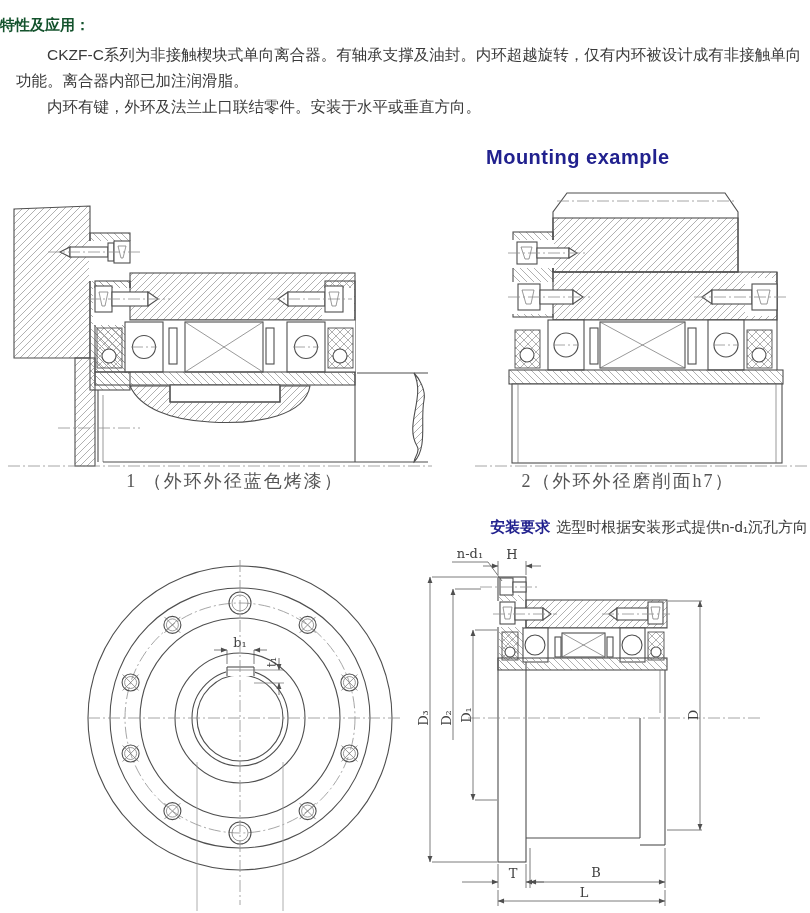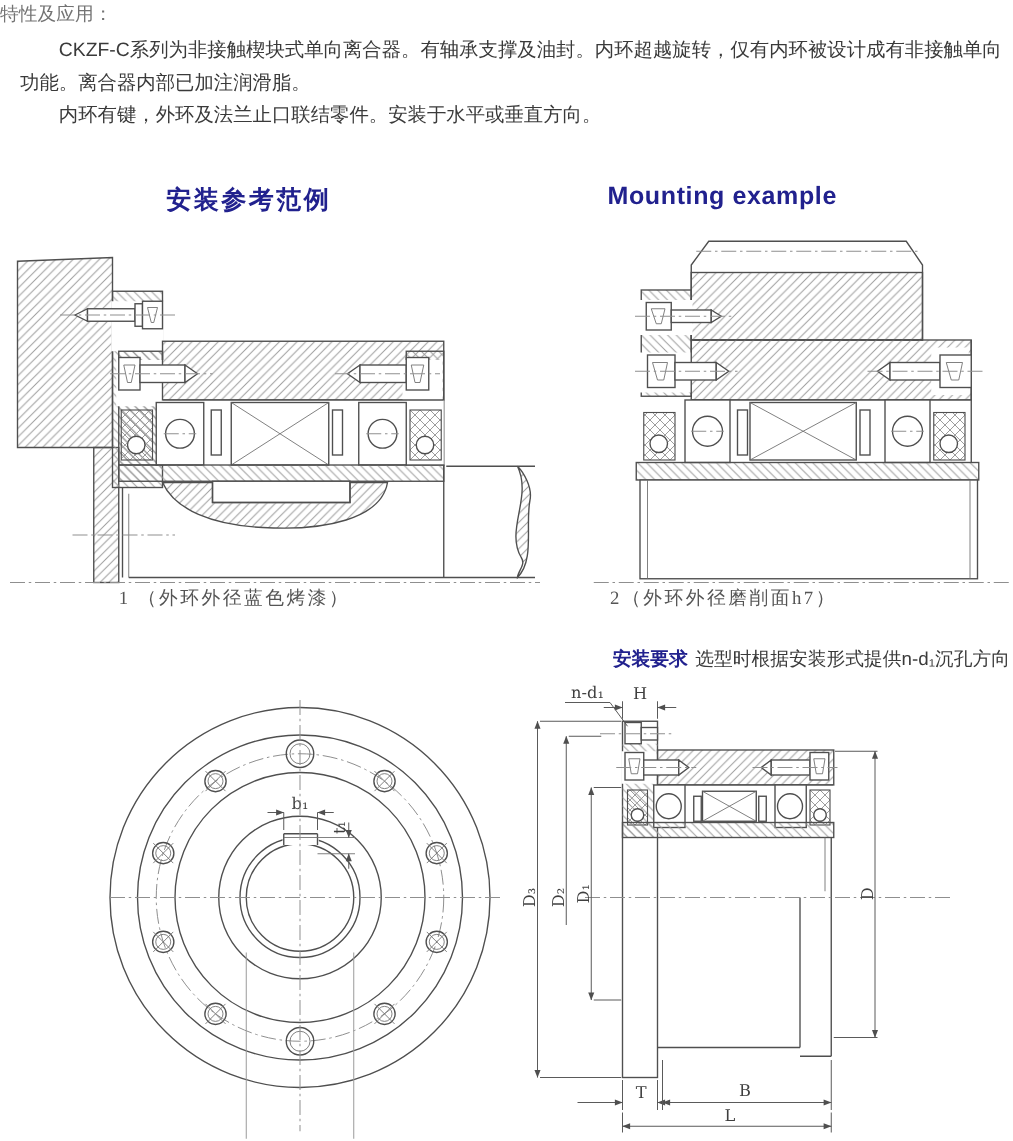--- a/index.html
+++ b/index.html
@@ -1,25 +1,25 @@
 <!DOCTYPE html>
 <html><head>
 <meta charset="utf-8">
 <style>
   html,body{margin:0;padding:0;background:#ffffff;}
   .page{position:relative;width:810px;height:913px;background:#fff;overflow:hidden;
         font-family:"Liberation Sans","DejaVu Sans",sans-serif;}
   .intro{position:absolute;left:0;top:2px;width:810px;}
-  .intro h1{margin:0 0 7px 0;font-size:15px;font-weight:normal;color:#737373;}
+  .intro h1{margin:14px 0 7px 0;font-size:15px;font-weight:bold;color:#14532d;}
   .intro p{margin:0;font-size:15.5px;line-height:26px;color:#3a3a3a;text-indent:2em;padding-left:16px;}
   .sec-head{position:absolute;top:146px;font-size:20px;font-weight:bold;color:#21218e;}
   .sec-head.cn{left:133px;width:160px;letter-spacing:2px;}
   .sec-head.en{left:486px;width:220px;letter-spacing:.5px;}
   .caption{position:absolute;top:469px;font-family:"Liberation Serif","DejaVu Serif",serif;
-           font-size:15px;color:#555;letter-spacing:2px;}
+           font-size:18px;color:#555;letter-spacing:2px;text-align:center;}
   .caption.c1{left:95px;width:280px;}
   .caption.c2{left:488px;width:280px;}
   .note{position:absolute;left:400px;top:518px;width:408px;text-align:right;font-size:15px;color:#3a3a3a;}
   .note b{color:#21218e;font-weight:bold;margin-right:6px;}
   svg{position:absolute;overflow:visible;}
   svg text{font-family:"DejaVu Serif","Liberation Serif",serif;font-size:13px;fill:#3f3f3f;}
   .ln{stroke:#4f4f4f;stroke-width:1.1;fill:none;}
   .lnw{stroke:#4f4f4f;stroke-width:1.1;fill:#fff;}
   .thin{stroke:#6f6f6f;stroke-width:.7;fill:none;}
   .cl{stroke:#8f8f8f;stroke-width:.8;fill:none;stroke-dasharray:12 3 2 3;}
@@ -51,21 +51,20 @@
       </marker>
     </defs>
   </svg>
 
   <div class="intro">
     <h1>特性及应用：</h1>
     <p>CKZF-C系列为非接触楔块式单向离合器。有轴承支撑及油封。内环超越旋转，仅有内环被设计成有非接触单向功能。离合器内部已加注润滑脂。</p>
     <p>内环有键，外环及法兰止口联结零件。安装于水平或垂直方向。</p>
   </div>
 
-  <div class="sec-head cn">安装参考范例</div>
   <div class="sec-head en">Mounting example</div>
 
   <svg style="left:0;top:185px" width="440" height="300" viewBox="0 185 440 300">
 
     <g>
       <polygon class="hA" points="14,209 90,206 90,358 14,358"></polygon>
       <rect class="hA" x="75" y="358" width="20" height="108"></rect>
     </g>
 
     <g>

